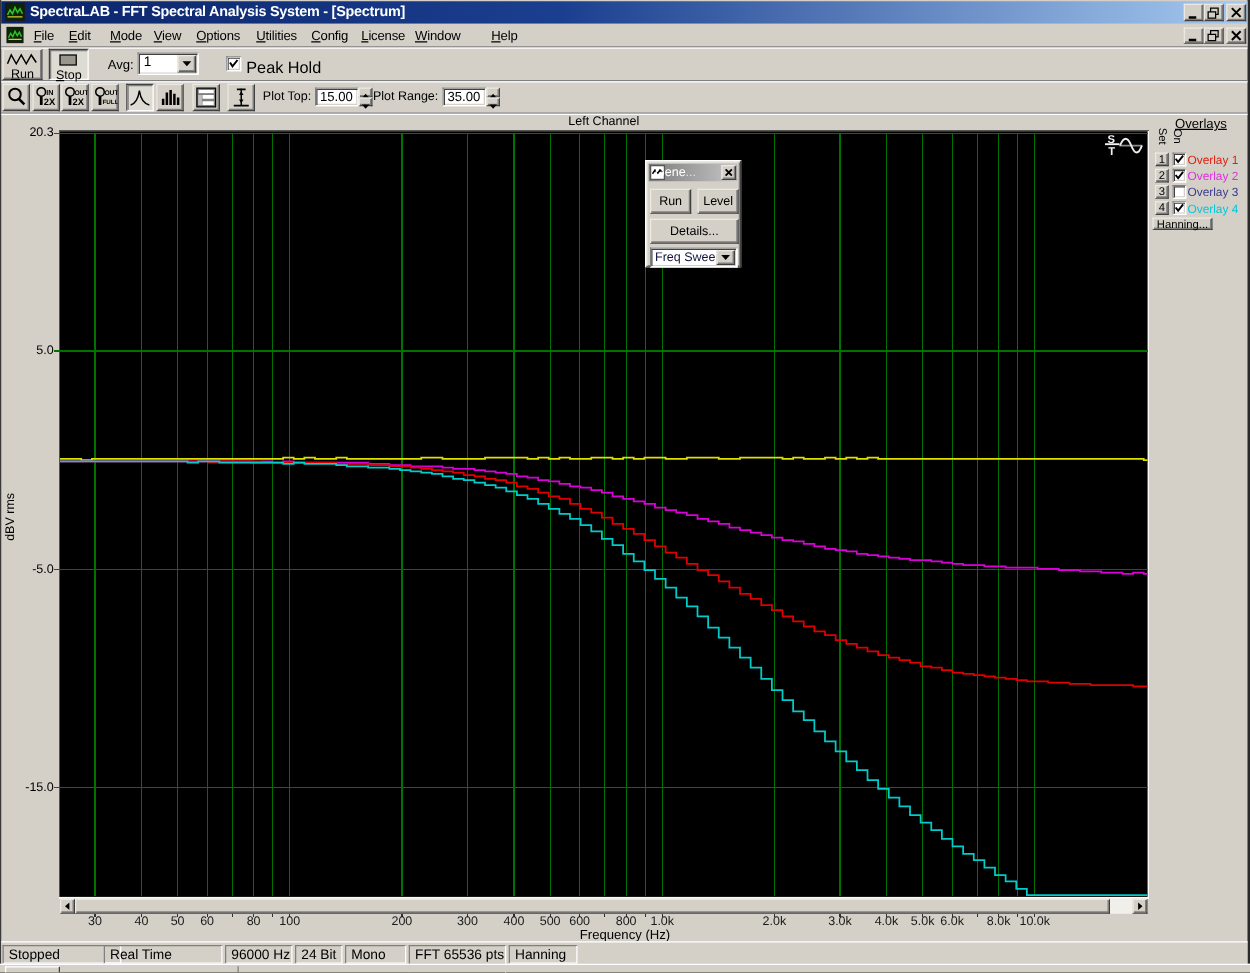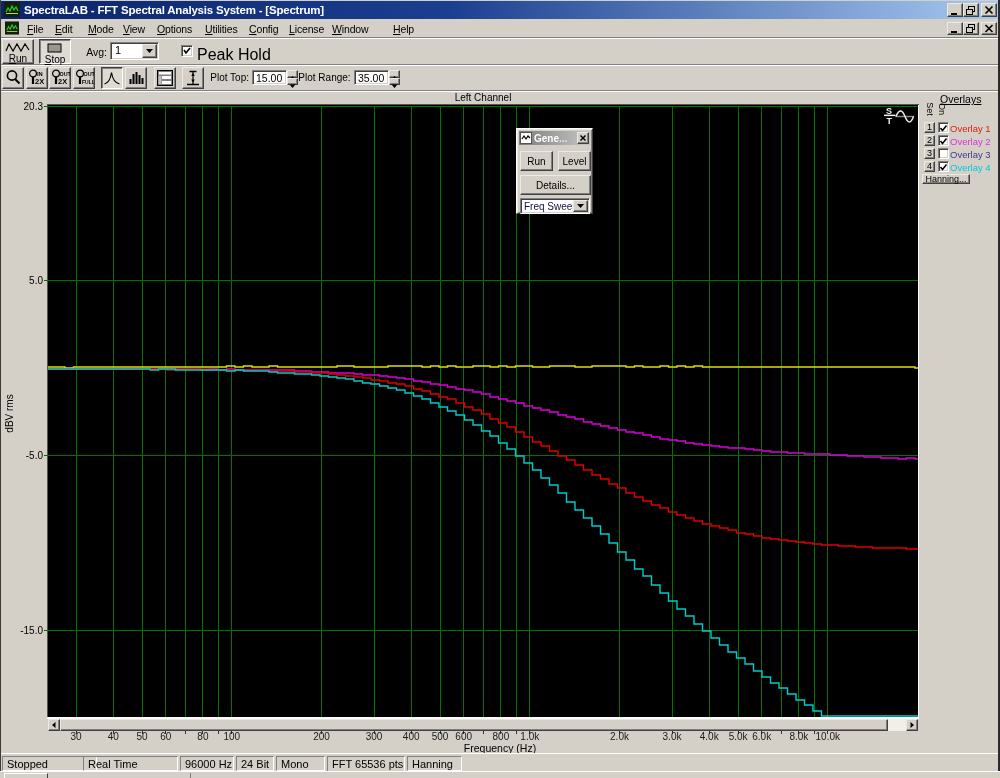--- a/index.html
+++ b/index.html
@@ -87,21 +87,21 @@
 <div class="abs" style="left:80px;top:46px;width:27px;text-align:right;font-size:10.5px">Avg:</div>
 <div class="abs field" style="left:110px;top:42px;width:49px;height:18px">
 <div class="abs" style="left:4px;top:1px">1</div>
 <div class="abs btn" style="right:1px;top:1px;width:15px;height:14px"><svg width="13" height="12">
         <polygon points="3,4 10,4 6.5,8" fill="#000"></polygon>
       </svg></div>
 </div>
 <div class="abs field" style="left:181px;top:45px;width:12px;height:12px"><svg width="10" height="10">
       <polyline points="2,4 4,7 8,2" fill="none" stroke="#000" stroke-width="1.6"></polyline>
     </svg></div>
-<div class="abs" style="left:197px;top:46px;font-size:16px">Peak Hold</div>
+<div class="abs" style="left:197px;top:46px;font-size:13px">Peak Hold</div>
 
 <div class="abs btn" style="left:2px;top:67px;width:22px;height:22px"><svg width="20" height="20">
       <circle cx="9" cy="7.5" r="4.6" fill="none" stroke="#000" stroke-width="1.6"></circle>
       <line x1="12" y1="11" x2="16.5" y2="15.5" stroke="#000" stroke-width="2"></line>
     </svg></div>
 <div class="abs btn" style="left:26px;top:67px;width:22px;height:22px"><svg width="20" height="20">
       <circle cx="6" cy="5.5" r="3.4" fill="none" stroke="#000" stroke-width="1.2"></circle>
       <line x1="6" y1="9" x2="6" y2="16" stroke="#000" stroke-width="2.2"></line>
       <text x="10" y="8" font-size="5.8" font-weight="bold" font-family="Liberation Sans">IN</text>
       <text x="8" y="16" font-size="7.5" font-weight="bold" font-family="Liberation Sans">2X</text>
@@ -356,21 +356,21 @@
 <div class="abs" style="left:950px;top:162px;font-size:9.5px;color:#00c8dd">Overlay 4</div>
 <div class="abs btn" style="left:922px;top:174px;width:48px;height:10px;text-align:center;font-size:9px">
     <div style="margin-top:-1px">Hanning...</div>
   </div>
 
 <div class="abs raised" style="left:516px;top:128px;width:77px;height:86px">
 <div class="abs" style="left:2px;top:2px;width:71px;height:14px;background:linear-gradient(to right,#7d7d7d,#c6c6c6)"></div>
 <div class="abs" style="left:3px;top:3px;width:12px;height:12px;background:#fff;border:1px solid #555"><svg width="10" height="10">
         <polyline points="1,6 3,3 5,6 7,3 9,5" fill="none" stroke="#000" stroke-width="1.2"></polyline>
       </svg></div>
-<div class="abs" style="left:17px;top:4px;font-size:10px;font-weight:bold;color:#fff">Gene<span style="color:#e6e6e6">...</span></div>
+<div class="abs" style="left:7px;top:4px;font-size:10px;font-weight:normal;color:#fff">Gene<span style="color:#e6e6e6">...</span></div>
 <div class="abs btn" style="left:60px;top:3px;width:12px;height:12px"><svg width="10" height="10">
         <path d="M2.5 2.5 L7.5 7.5 M7.5 2.5 L2.5 7.5" stroke="#000" stroke-width="1.5"></path>
       </svg></div>
 <div class="abs btn" style="left:3px;top:22px;width:33px;height:20px;text-align:center;font-size:10px">
       <div style="margin-top:4px">Run</div>
     </div>
 <div class="abs btn" style="left:41px;top:22px;width:33px;height:20px;text-align:center;font-size:10px">
       <div style="margin-top:4px">Level</div>
     </div>
 <div class="abs btn" style="left:3px;top:46px;width:71px;height:20px;text-align:center;font-size:10px">

